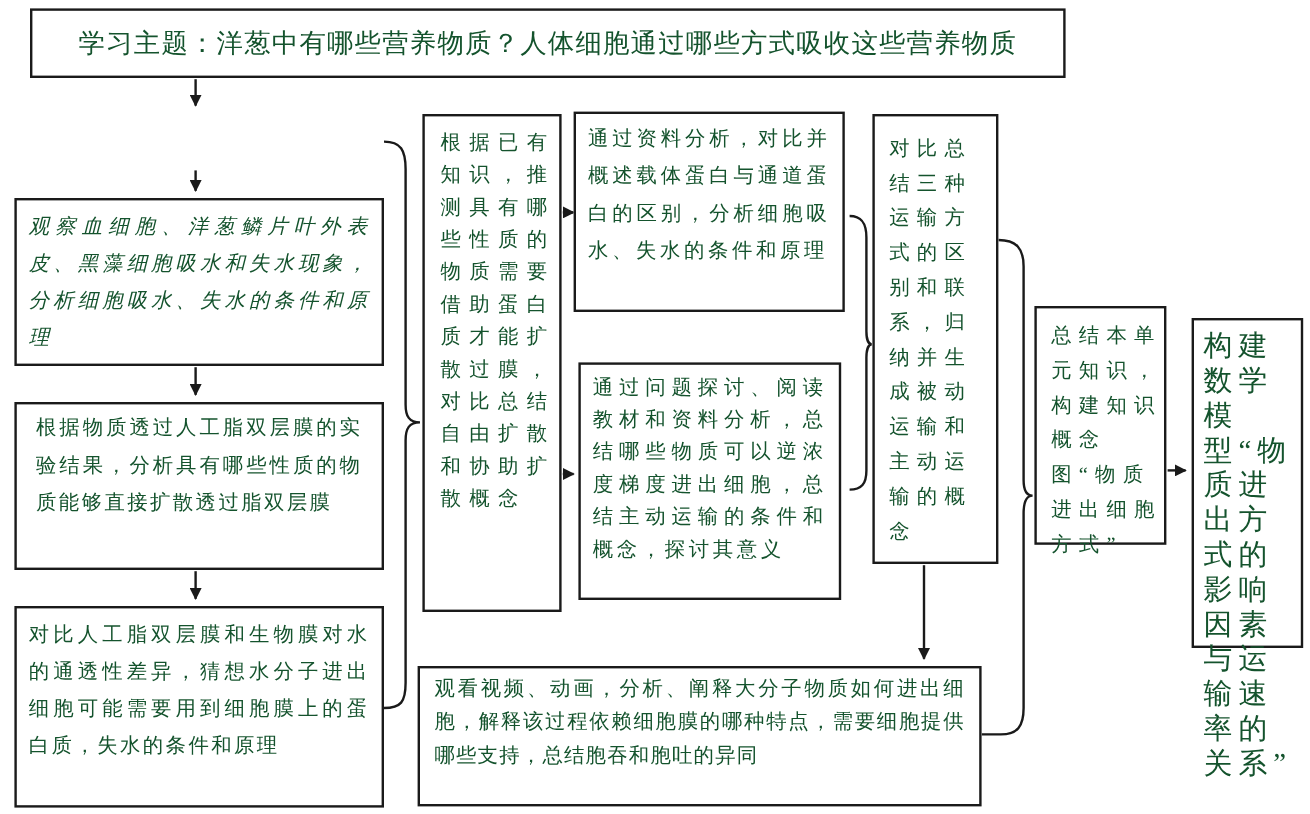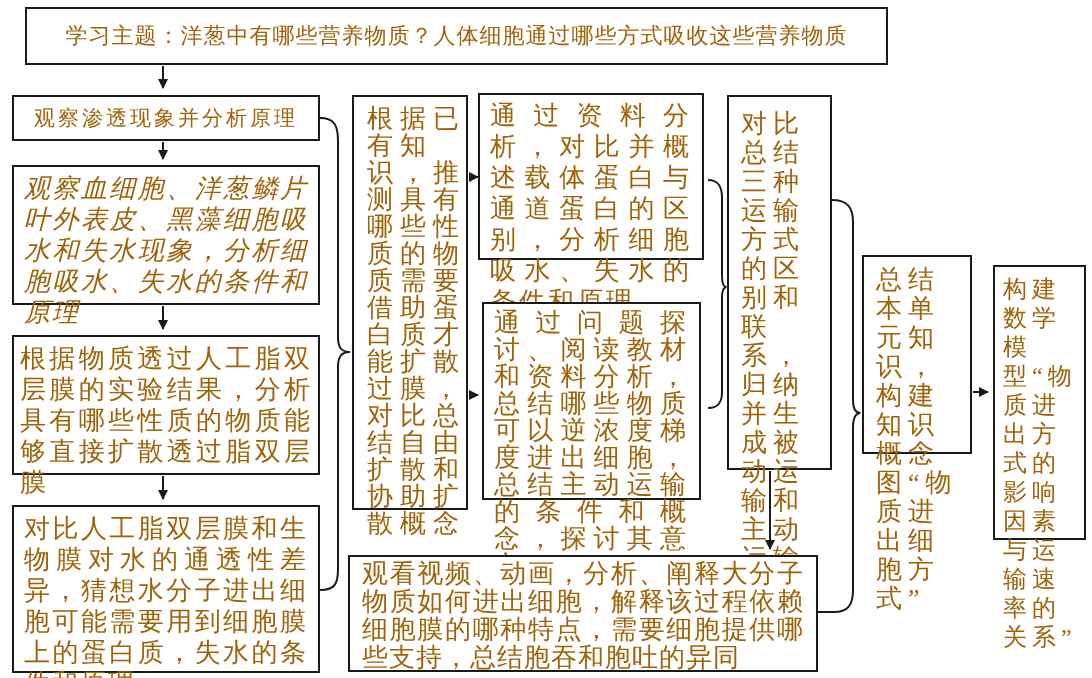--- a/index.html
+++ b/index.html
@@ -1,43 +1,43 @@
 <!DOCTYPE html>
 <html><head>
 <meta charset="utf-8">
 <style>
   html,body{margin:0;padding:0;background:#ffffff;}
   #canvas{
     position:relative;
     width:1092px;height:678px;
     background:#ffffff;
     font-family:"Liberation Serif","DejaVu Serif",serif;
-    color:#a16207;
+    color:#14532d;
     overflow:hidden;
   }
   .node{
     position:absolute;
     border:2px solid #1a1a1a;
     background:#ffffff;
     box-sizing:border-box;
-    font-size:26px;
+    font-size:17px;
     line-height:30px;
     letter-spacing:2px;
     text-align:justify;
     text-justify:inter-ideograph;
     padding:6px 10px;
   }
   .center{
     display:flex;align-items:center;justify-content:center;
     text-align:center;padding:0;
   }
   #title-box{left:25px;top:7px;width:863px;height:58px;font-size:22px;letter-spacing:1px;}
   #b1{left:12px;top:95px;width:308px;height:46px;font-size:21px;letter-spacing:3px;}
   #b2{left:12px;top:165px;width:308px;height:140px;line-height:31px;padding:6px 10px;font-style:italic;}
-  #b3{left:12px;top:335px;width:308px;height:140px;line-height:31px;padding:6px 6px;}
+  #b3{left:12px;top:335px;width:308px;height:140px;line-height:31px;padding:6px 16px;font-family:Liberation Mono, monospace;}
   #b4{left:12px;top:505px;width:308px;height:168px;line-height:31px;padding:6px 10px;}
   #mid{left:352px;top:95px;width:116px;height:415px;line-height:27px;letter-spacing:7px;padding:8px 0 0 13px;text-align:left;}
   #r1{left:478px;top:93px;width:226px;height:167px;line-height:31px;letter-spacing:3px;padding:5px 10px;}
   #r2{left:482px;top:302px;width:219px;height:198px;line-height:27px;letter-spacing:3px;padding:5px 10px;}
   #c1{left:727px;top:95px;width:105px;height:375px;line-height:29px;letter-spacing:6px;padding:12px 0 0 12px;text-align:left;}
   #c2{left:862px;top:255px;width:110px;height:199px;line-height:29px;letter-spacing:6px;padding:8px 0 0 12px;text-align:left;}
   #c3{left:993px;top:265px;width:93px;height:275px;font-size:24px;line-height:29px;letter-spacing:5px;padding:8px 0 0 8px;text-align:left;}
   #bottom{left:348px;top:555px;width:470px;height:117px;line-height:28px;letter-spacing:1px;padding:3px 12px;}
   svg.wires{position:absolute;left:0;top:0;pointer-events:none;}
 </style>
@@ -64,23 +64,20 @@
 
     <path d="M320 118 C 334 118 338 125 338 141 L 338 337 C 338 347 341 352 350 352 C 341 352 338 357 338 367 L 338 569 C 338 585 334 590 320 590" stroke="#1a1a1a" stroke-width="2" fill="none"></path>
     <path d="M708 180 C 718 180 722 186 722 198 L 722 276 C 722 282 723.5 287 726.5 287 C 723.5 287 722 292 722 298 L 722 392 C 722 403 718 408 708 408" stroke="#1a1a1a" stroke-width="2" fill="none"></path>
     <path d="M832 200 C 847 200 853 207 853 222 L 853 400 C 853 408 855.5 413 860.5 413 C 855.5 413 853 419 853 428 L 853 590 C 853 605 848 612 834 612 L 818 612" stroke="#1a1a1a" stroke-width="2" fill="none"></path>
   </svg>
 
   <div id="title-box" class="node center">
     <span>学习主题：洋葱中有哪些营养物质？人体细胞通过哪些方式吸收这些营养物质</span>
   </div>
 
-  <div id="b1" class="node center">
-    <span>观察渗透现象并分析原理</span>
-  </div>
 
   <div id="b2" class="node">观察血细胞、洋葱鳞片叶外表皮、黑藻细胞吸水和失水现象，分析细胞吸水、失水的条件和原理</div>
 
   <div id="b3" class="node">根据物质透过人工脂双层膜的实验结果，分析具有哪些性质的物质能够直接扩散透过脂双层膜</div>
 
   <div id="b4" class="node">对比人工脂双层膜和生物膜对水的通透性差异，猜想水分子进出细胞可能需要用到细胞膜上的蛋白质，失水的条件和原理</div>
 
   <div id="mid" class="node">根据已有知识，推测具有哪些性质的物质需要借助蛋白质才能扩散过膜，对比总结自由扩散和协助扩散概念</div>
 
   <div id="r1" class="node">通过资料分析，对比并概述载体蛋白与通道蛋白的区别，分析细胞吸水、失水的条件和原理</div>

